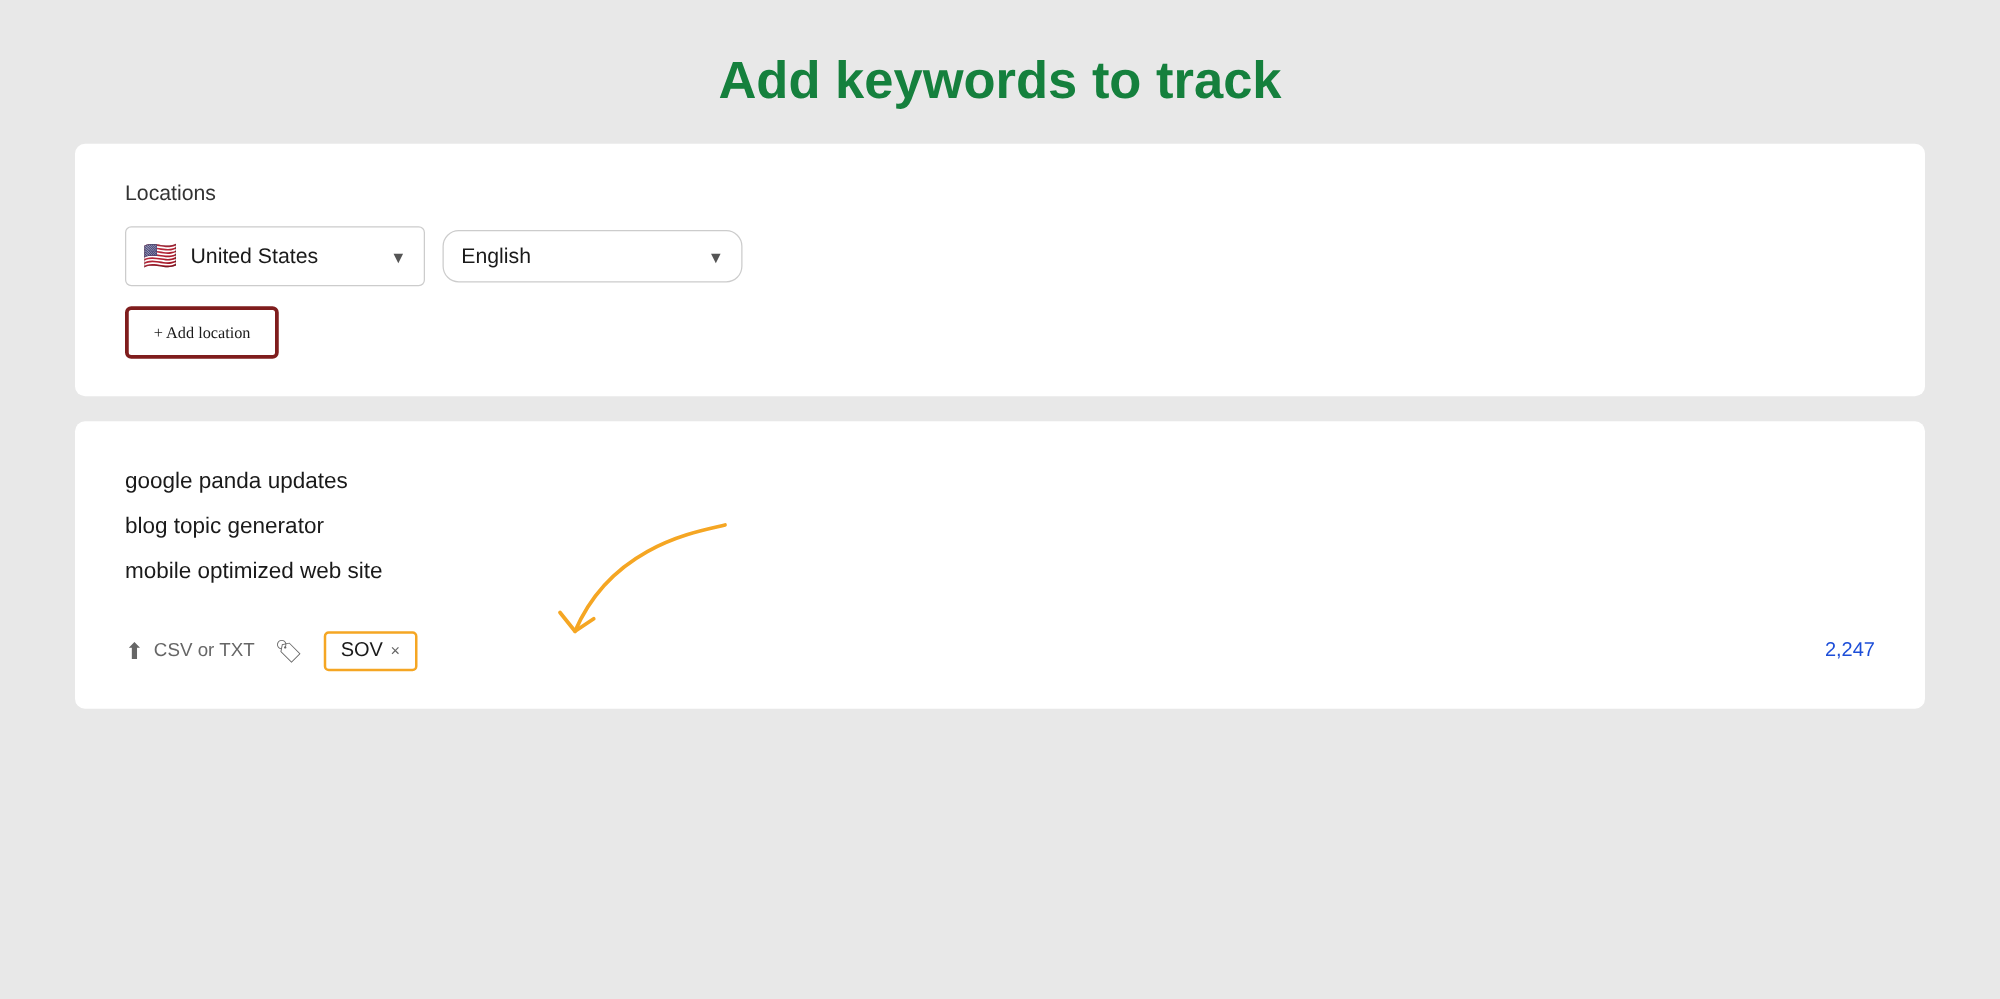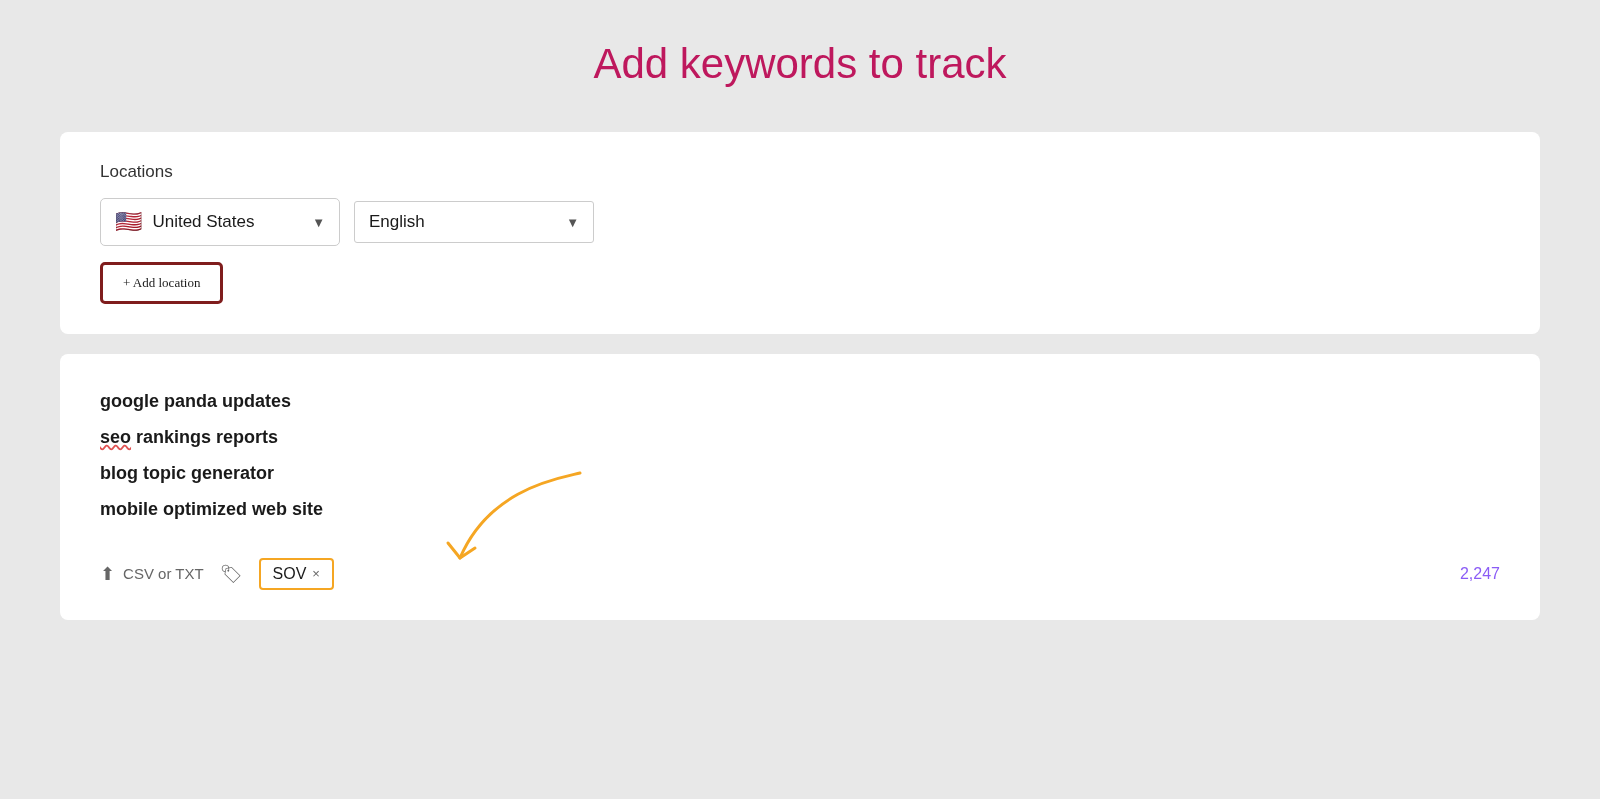--- a/index.html
+++ b/index.html
@@ -9,23 +9,23 @@
       font-family: -apple-system, BlinkMacSystemFont, 'Segoe UI', Helvetica, Arial, sans-serif;
       min-height: 100vh;
       display: flex;
       flex-direction: column;
       align-items: center;
       padding: 40px 60px;
     }
 
     .page-title {
       font-size: 42px;
-      font-weight: 400;
-      color: #be185d;
-      margin-bottom: 44px;
+      font-weight: 700;
+      color: #15803d;
+      margin-bottom: 27px;
       text-align: center;
     }
 
     .card {
       background: #ffffff;
       border-radius: 8px;
       padding: 30px 40px;
       width: 100%;
       max-width: 1480px;
       margin-bottom: 20px;
@@ -83,21 +83,21 @@
       font-size: 16px;
       color: #999;
       outline: none;
     }
 
     .language-select {
       display: flex;
       align-items: center;
       gap: 8px;
       border: 1px solid #ccc;
-      border-radius: 3px;
+      border-radius: 13px;
       padding: 10px 14px;
       font-size: 17px;
       color: #1a1a1a;
       background: #fff;
       cursor: pointer;
       min-width: 240px;
       justify-content: space-between;
     }
 
     .add-location-btn {
@@ -119,21 +119,20 @@
     .keywords-list {
       list-style: none;
       margin-bottom: 30px;
     }
 
     .keywords-list li {
       font-size: 18px;
       color: #1a1a1a;
       padding: 4px 0;
       line-height: 1.55;
-      font-weight: bold;
     }
 
     .underline-red {
       text-decoration: underline;
       text-decoration-color: #e05252;
       text-decoration-style: wavy;
     }
 
     .keywords-footer {
       display: flex;
@@ -180,21 +179,21 @@
     .sov-close {
       font-size: 13px;
       color: #666;
       cursor: pointer;
     }
 
     .keyword-count {
       position: absolute;
       right: 0;
       font-size: 16px;
-      color: #8b5cf6;
+      color: #1d4ed8;
     }
 
     
     .arrow-container {
       position: absolute;
       left: 310px;
       top: -90px;
       pointer-events: none;
     }
 
@@ -226,21 +225,20 @@
       <span class="chevron">▼</span>
     </div>
   </div>
 
   <button class="add-location-btn">+ Add location</button>
 </div>
 
 <div class="card">
   <ul class="keywords-list">
     <li>google panda updates</li>
-    <li><span class="underline-red">seo</span> rankings reports</li>
     <li>blog topic generator</li>
     <li>mobile optimized web site</li>
   </ul>
 
   <div class="keywords-footer-wrapper">
     <div class="keywords-footer">
 
       <button class="csv-btn">
         <span class="upload-icon">⬆</span>
         <span>CSV or TXT</span>

